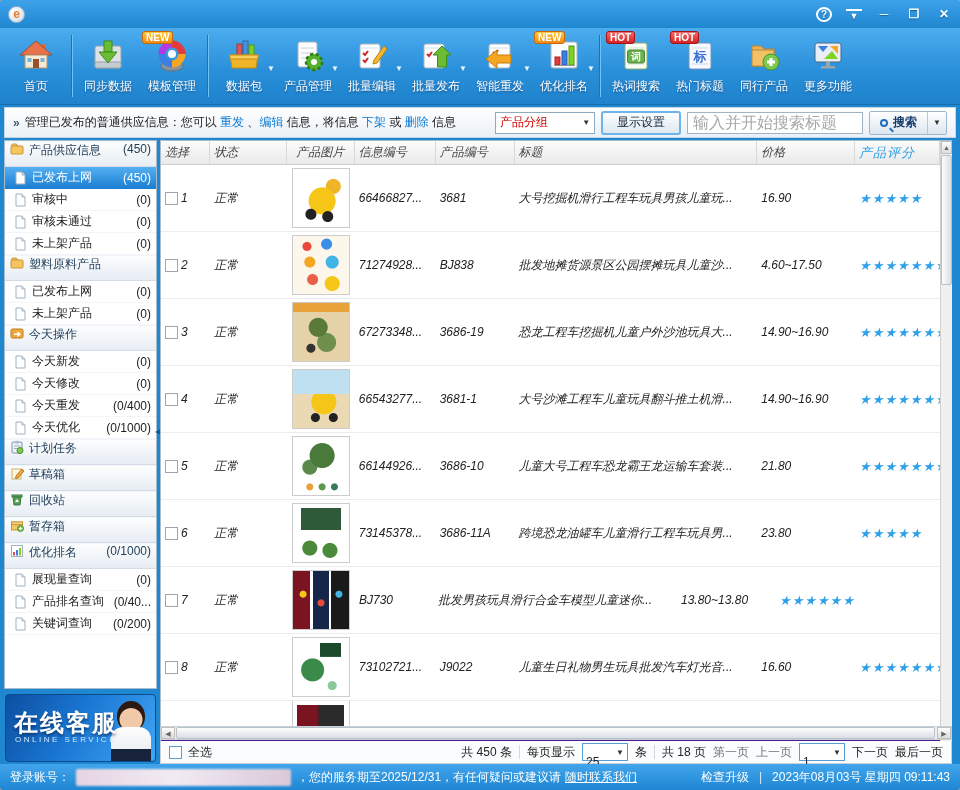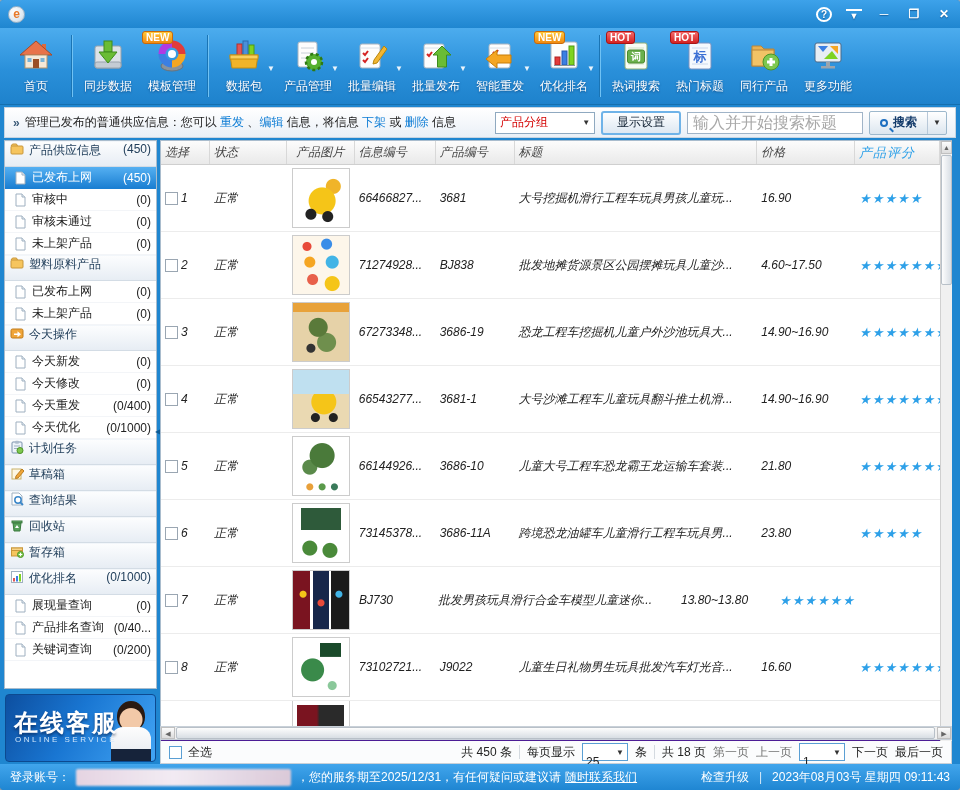--- a/index.html
+++ b/index.html
@@ -451,28 +451,20 @@
           <circle cx="10" cy="10.5" r="3" fill="#7ec850" stroke="#4e9426"></circle>
         </svg>
         <span class="nav-label">计划任务</span>
       </div>
       <div class="nav-header">
         <svg width="14" height="14" viewBox="0 0 14 14">
           <rect x="2" y="3" width="9" height="10" fill="#fdf7e2" stroke="#c9b26a"></rect>
           <polygon points="6,10 12,3 14,5 8,12 5.5,12.5" fill="#f0a63a" stroke="#b97d20"></polygon>
         </svg>
         <span class="nav-label">草稿箱</span>
-      </div>
-      <div class="nav-header">
-        <svg width="14" height="14" viewBox="0 0 14 14">
-          <path d="M2 1 h7 l3 3 v9 h-10 z" fill="#fff" stroke="#9fb0c0"></path>
-          <circle cx="8" cy="8" r="3.2" fill="none" stroke="#3a86c8" stroke-width="1.5"></circle>
-          <line x1="10.3" y1="10.3" x2="13" y2="13" stroke="#3a86c8" stroke-width="1.8"></line>
-        </svg>
-        <span class="nav-label">查询结果</span>
       </div>
       <div class="nav-header">
         <svg width="14" height="14" viewBox="0 0 14 14">
           <rect x="2" y="3" width="10" height="1.8" fill="#6ab46e" stroke="#3a7a3e"></rect>
           <path d="M3 5 h8 l-1 8 h-6 z" fill="#57a05a" stroke="#3a7a3e"></path>
           <polygon points="7,7 9,10 5,10" fill="#fff"></polygon>
         </svg>
         <span class="nav-label">回收站</span>
       </div>
       <div class="nav-header">

